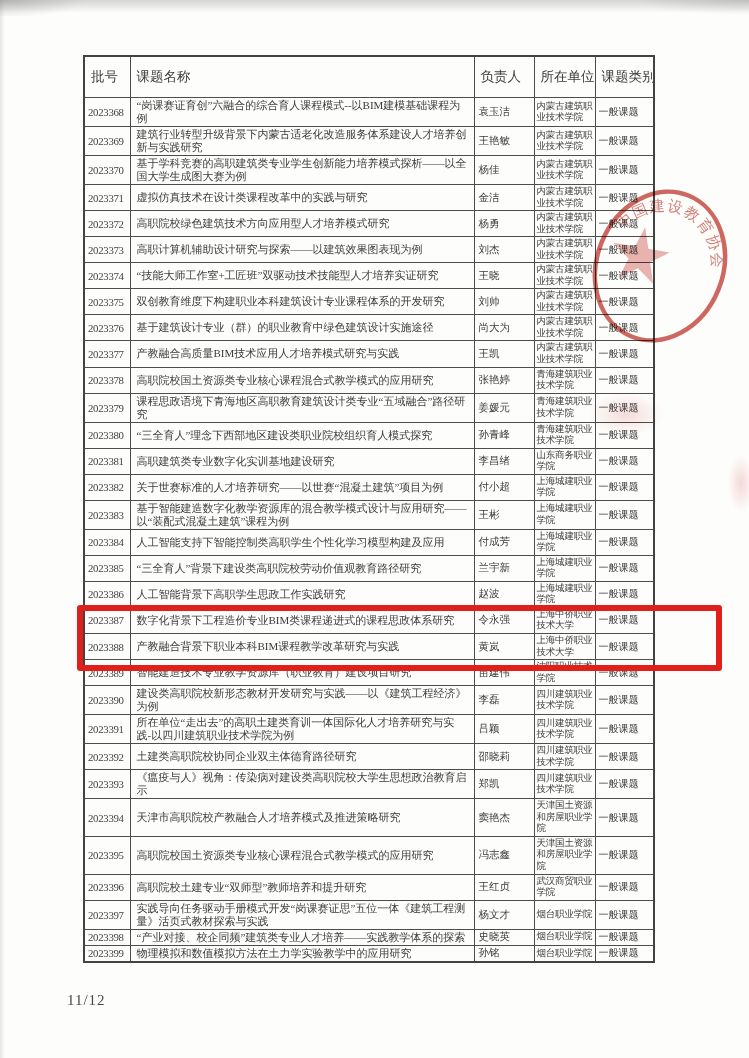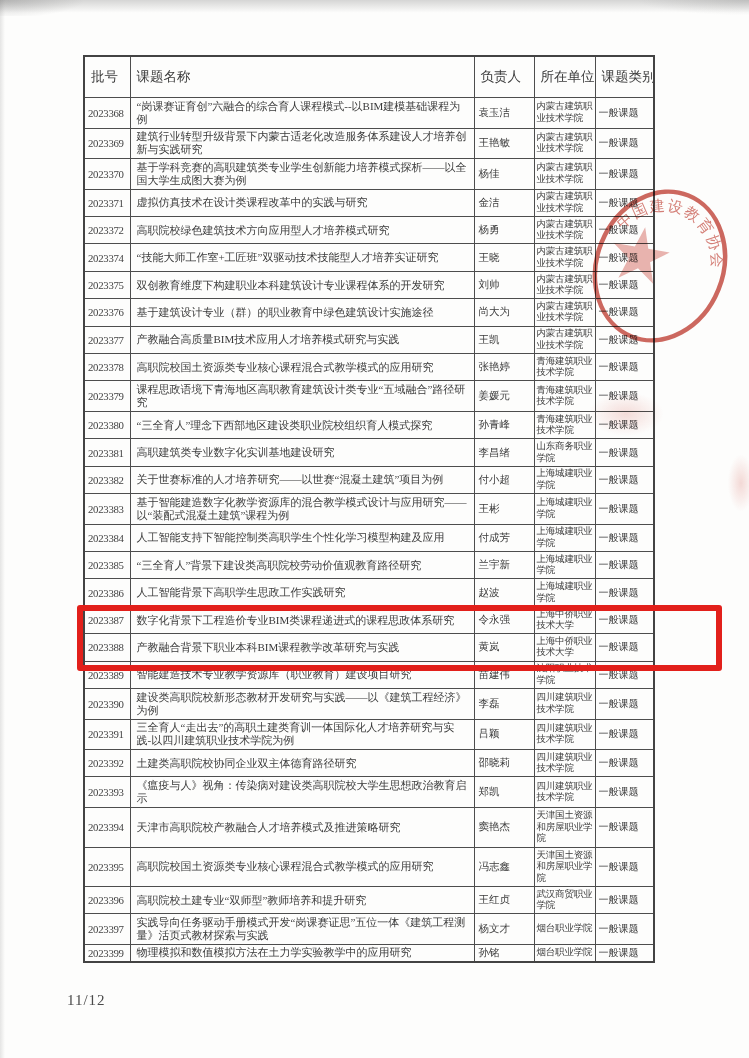--- a/index.html
+++ b/index.html
@@ -137,20 +137,27 @@
           <td class="col-cat">一般课题</td>
         </tr>
         <tr>
           <td class="col-id">2023372</td>
           <td class="col-title">高职院校绿色建筑技术方向应用型人才培养模式研究</td>
           <td class="col-leader">杨勇</td>
           <td class="col-unit">内蒙古建筑职业技术学院</td>
           <td class="col-cat">一般课题</td>
         </tr>
         <tr>
+          <td class="col-id">2023373</td>
+          <td class="col-title">高职计算机辅助设计研究与探索——以建筑效果图表现为例</td>
+          <td class="col-leader">刘杰</td>
+          <td class="col-unit">内蒙古建筑职业技术学院</td>
+          <td class="col-cat">一般课题</td>
+        </tr>
+        <tr>
           <td class="col-id">2023374</td>
           <td class="col-title">“技能大师工作室+工匠班”双驱动技术技能型人才培养实证研究</td>
           <td class="col-leader">王晓</td>
           <td class="col-unit">内蒙古建筑职业技术学院</td>
           <td class="col-cat">一般课题</td>
         </tr>
         <tr>
           <td class="col-id">2023375</td>
           <td class="col-title">双创教育维度下构建职业本科建筑设计专业课程体系的开发研究</td>
           <td class="col-leader">刘帅</td>
@@ -257,21 +264,21 @@
         </tr>
         <tr>
           <td class="col-id">2023390</td>
           <td class="col-title">建设类高职院校新形态教材开发研究与实践——以《建筑工程经济》为例</td>
           <td class="col-leader">李磊</td>
           <td class="col-unit">四川建筑职业技术学院</td>
           <td class="col-cat">一般课题</td>
         </tr>
         <tr>
           <td class="col-id">2023391</td>
-          <td class="col-title">三全育人“走出去”的高职土建类育训一体国际化人才培养研究与实践-以四川建筑职业技术学院为例</td>
+          <td class="col-title">所在单位“走出去”的高职土建类育训一体国际化人才培养研究与实践-以四川建筑职业技术学院为例</td>
           <td class="col-leader">吕颖</td>
           <td class="col-unit">四川建筑职业技术学院</td>
           <td class="col-cat">一般课题</td>
         </tr>
         <tr>
           <td class="col-id">2023392</td>
           <td class="col-title">土建类高职院校协同企业双主体德育路径研究</td>
           <td class="col-leader">邵晓莉</td>
           <td class="col-unit">四川建筑职业技术学院</td>
           <td class="col-cat">一般课题</td>
@@ -301,20 +308,27 @@
           <td class="col-id">2023396</td>
           <td class="col-title">高职院校土建专业“双师型”教师培养和提升研究</td>
           <td class="col-leader">王红贞</td>
           <td class="col-unit">武汉商贸职业学院</td>
           <td class="col-cat">一般课题</td>
         </tr>
         <tr>
           <td class="col-id">2023397</td>
           <td class="col-title">实践导向任务驱动手册模式开发“岗课赛证思”五位一体《建筑工程测量》活页式教材探索与实践</td>
           <td class="col-leader">杨文才</td>
+          <td class="col-unit">烟台职业学院</td>
+          <td class="col-cat">一般课题</td>
+        </tr>
+        <tr>
+          <td class="col-id">2023398</td>
+          <td class="col-title">“产业对接、校企同频”建筑类专业人才培养——实践教学体系的探索</td>
+          <td class="col-leader">史晓英</td>
           <td class="col-unit">烟台职业学院</td>
           <td class="col-cat">一般课题</td>
         </tr>
         <tr>
           <td class="col-id">2023399</td>
           <td class="col-title">物理模拟和数值模拟方法在土力学实验教学中的应用研究</td>
           <td class="col-leader">孙铭</td>
           <td class="col-unit">烟台职业学院</td>
           <td class="col-cat">一般课题</td>
         </tr>

